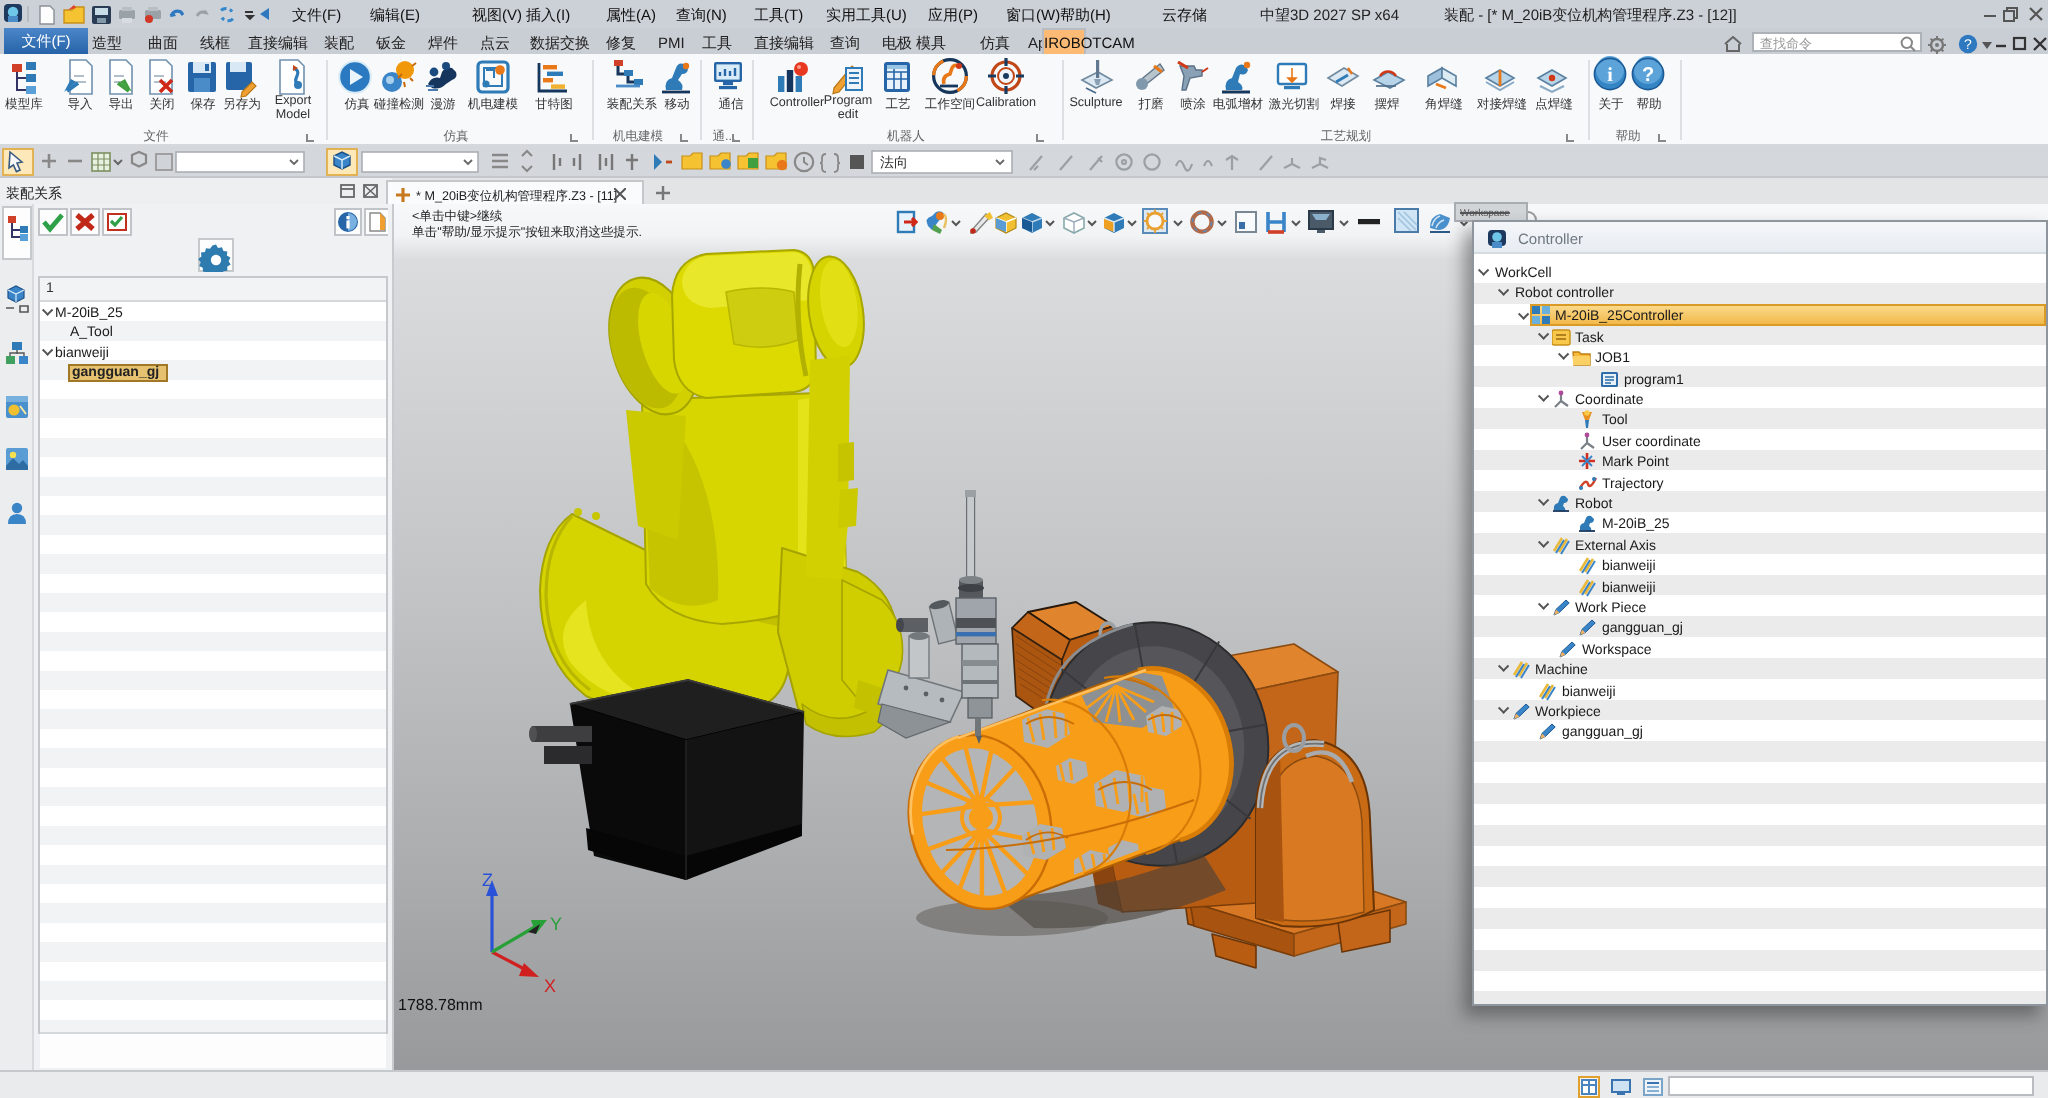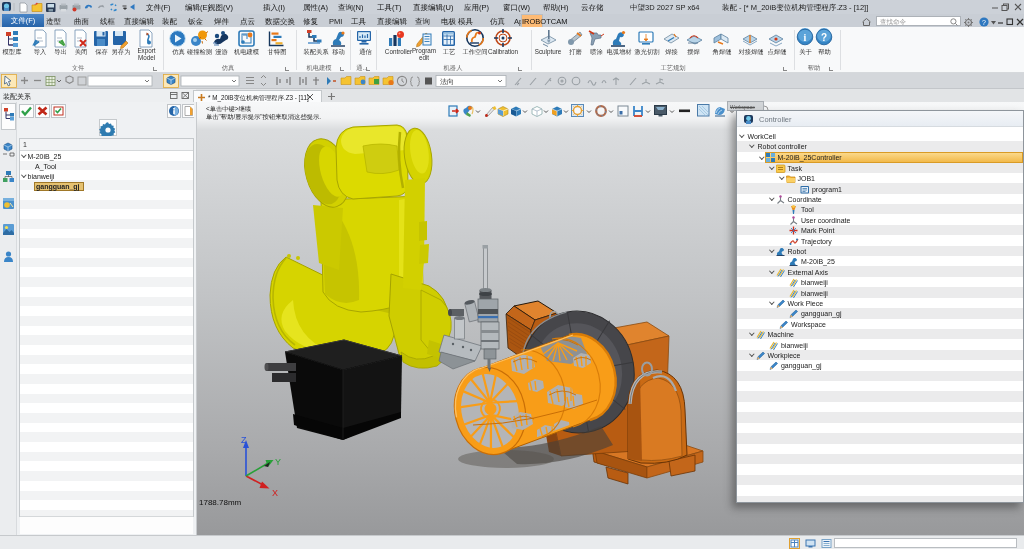--- a/index.html
+++ b/index.html
@@ -71,29 +71,29 @@
         <path d="M103.5 6.5l-3-0.8 1-2z" fill="#9aa0a6"></path>
 <g stroke="#3388cc" stroke-width="1.5" fill="none">
           <path d="M109.5 4.2 A3.6 3.6 0 0 1 115 4.8" stroke-dasharray="3 1.6"></path>
           <path d="M115.5 8.4 A3.6 3.6 0 0 1 110 7.8" stroke-dasharray="3 1.6"></path>
         </g>
 <path d="M121.5 5h4M122.5 7l1.5 1.5L125.5 7z" stroke="#333" stroke-width="0.9" fill="#333"></path>
 <path d="M133.5 3v6l-4.5-3z" fill="#2e78c0"></path>
 </svg>
 <span class="mi" style="left:146px">文件(F)</span>
       <span class="mi" style="left:185px">编辑(E)</span>
-      <span class="mi" style="left:208px">视图(V)</span>
+      <span class="mi" style="left:236px">视图(V)</span>
       <span class="mi" style="left:263px">插入(I)</span>
       <span class="mi" style="left:303px">属性(A)</span>
       <span class="mi" style="left:338px">查询(N)</span>
       <span class="mi" style="left:377px">工具(T)</span>
-      <span class="mi" style="left:413px">直接编辑(U)</span>
+      <span class="mi" style="left:413px">实用工具(U)</span>
       <span class="mi" style="left:464px">应用(P)</span>
       <span class="mi" style="left:503px">窗口(W)</span>
-      <span class="mi" style="left:543px">帮助(H)</span>
+      <span class="mi" style="left:530px">帮助(H)</span>
       <span class="mi" style="left:581px">云存储</span>
 <span class="mi" style="left:630px;color:#222">中望3D 2027 SP x64</span>
       <span class="mi" style="left:722px;color:#222">装配 - [* M_20iB变位机构管理程序.Z3 - [12]]</span>
 <svg class="abs" style="left:991px;top:3px" width="32" height="8" viewBox="0 0 32 8">
         <path d="M1 5h6" stroke="#555" stroke-width="1"></path>
         <rect x="12.5" y="1" width="5" height="5" fill="none" stroke="#555" stroke-width="1"></rect>
         <rect x="11" y="2.5" width="5" height="5" fill="#ccd1d8" stroke="#555" stroke-width="1"></rect>
         <path d="M24 1l6 6M30 1l-6 6" stroke="#555" stroke-width="1.1"></path>
       </svg>
 </div>

